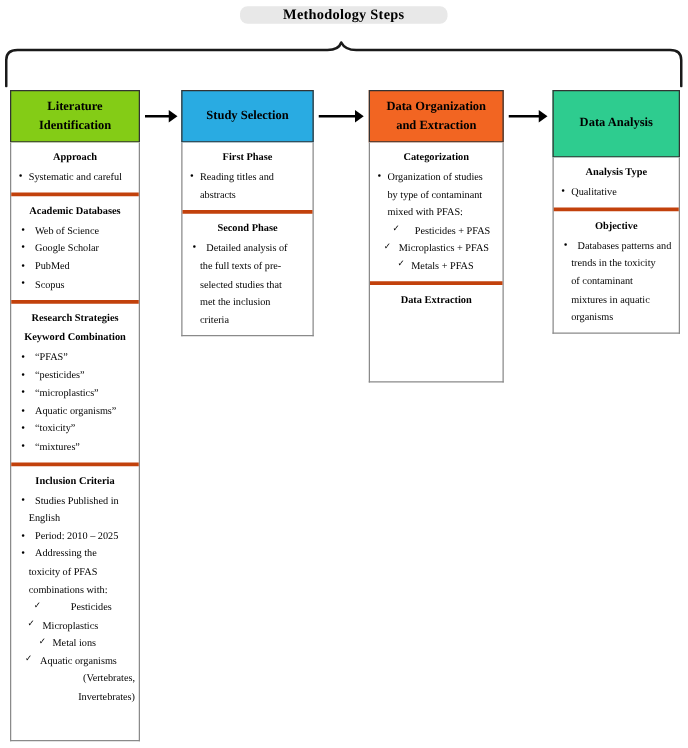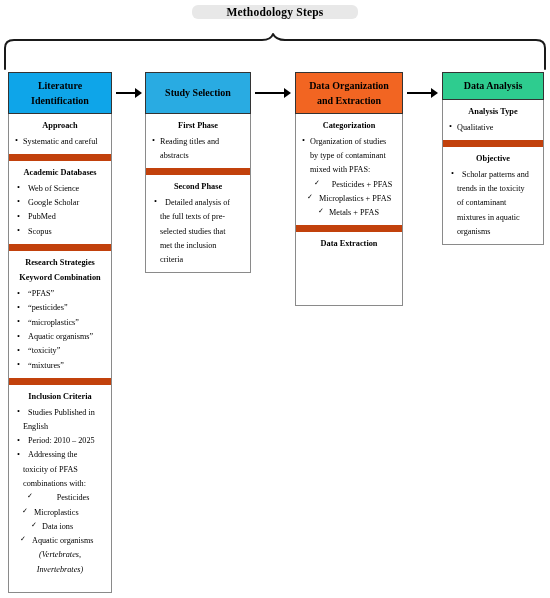--- a/index.html
+++ b/index.html
@@ -47,21 +47,21 @@
   }
   .col-head span{display:block;}
   .col-body{
     box-sizing:border-box;
     border:1px solid #8a8a8a;
     border-top:none;
     background:#fff;
   }
   .sect{
     box-sizing:border-box;
-    border-bottom:7px solid #c2410c;
+    border-bottom:3px solid #c2410c;
     padding:4px 3px 5px 3px;
   }
   .sect:last-child{border-bottom:none;}
   .sect-title{
     text-align:center;
     font-weight:bold;
     font-size:8.3px;
     line-height:1.65;
     margin:1px 0 2px 0;
   }
@@ -106,21 +106,21 @@
     position:absolute;left:19px;top:0px;
     font-size:7px;
   }
   li.chk4{padding-left:20px;}
   li.chk4::before{
     content:"\2713";
     position:absolute;left:8px;top:0px;
     font-size:7px;
   }
   li.plain{padding-left:11px;}
-  li.center{text-align:center;padding-left:0;font-style:italic;}
+  li.center{text-align:right;padding-left:0;}
 
   
   .arrow{position:absolute;height:10px;}
   .arrow .shaft{
     position:absolute;left:0;top:4px;
     height:2px;background:#000;
   }
   .arrow .head{
     position:absolute;top:0px;
     width:0;height:0;
@@ -137,21 +137,21 @@
   <div class="title-chip">
     <span>Methodology Steps</span>
   </div>
 
   <svg class="brace" viewBox="0 0 544 38" aria-hidden="true">
     <path d="M2,37 L2,16 Q2,8 11,8 L259,8 Q268,8 270,2 Q273,8 282,8 L533,8 Q542,8 542,16 L542,37" fill="none" stroke="#1a1a1a" stroke-width="2" stroke-linecap="round" stroke-linejoin="round"></path>
   </svg>
 
   <div id="columns-host">
       <div class="col" style="left: 8px; top: 72px; width: 104px;">
-        <div class="col-head" style="background: #0ea5e9; height: 42px;">
+        <div class="col-head" style="background: #84cc16; height: 42px;">
           <span>Literature</span>
           <span>Identification</span>
         </div>
         <div class="col-body" style="min-height: 479px;">
           <div class="sect">
             <div class="sect-title">Approach</div>
             <ul class="items">
               <li class="b">Systematic and careful</li>
             </ul>
           </div>
@@ -180,21 +180,21 @@
             <div class="sect-title">Inclusion Criteria</div>
             <ul class="items">
               <li class="b2">Studies Published in</li>
               <li class="plain">English</li>
               <li class="b2">Period: 2010 – 2025</li>
               <li class="b2">Addressing the</li>
               <li class="plain">toxicity of PFAS</li>
               <li class="plain">combinations with:</li>
               <li class="chk">Pesticides</li>
               <li class="chk2">Microplastics</li>
-              <li class="chk3">Data ions</li>
+              <li class="chk3">Metal ions</li>
               <li class="chk4">Aquatic organisms</li>
               <li class="center">(Vertebrates,</li>
               <li class="center">Invertebrates)</li>
             </ul>
           </div>
         </div>
       </div>
       <div class="col" style="left: 145px; top: 72px; width: 106px;">
         <div class="col-head" style="background: rgb(41, 171, 226); height: 42px;">
           <span>Study Selection</span>
@@ -235,34 +235,34 @@
               <li class="chk4">Microplastics + PFAS</li>
               <li class="chk3">Metals + PFAS</li>
             </ul>
           </div>
           <div class="sect">
             <div class="sect-title">Data Extraction</div>
           </div>
         </div>
       </div>
       <div class="col" style="left: 442px; top: 72px; width: 102px;">
-        <div class="col-head" style="background: rgb(46, 204, 143); height: 28px;">
+        <div class="col-head" style="background: rgb(46, 204, 143); height: 54px;">
           <span>Data Analysis</span>
         </div>
         <div class="col-body" style="min-height: 139px;">
           <div class="sect">
             <div class="sect-title">Analysis Type</div>
             <ul class="items">
               <li class="b">Qualitative</li>
             </ul>
           </div>
           <div class="sect">
             <div class="sect-title">Objective</div>
             <ul class="items">
-              <li class="b2">Scholar patterns and</li>
+              <li class="b2">Databases patterns and</li>
               <li class="plain">trends in the toxicity</li>
               <li class="plain">of contaminant</li>
               <li class="plain">mixtures in aquatic</li>
               <li class="plain">organisms</li>
             </ul>
           </div>
         </div>
       </div>
     </div>
 

